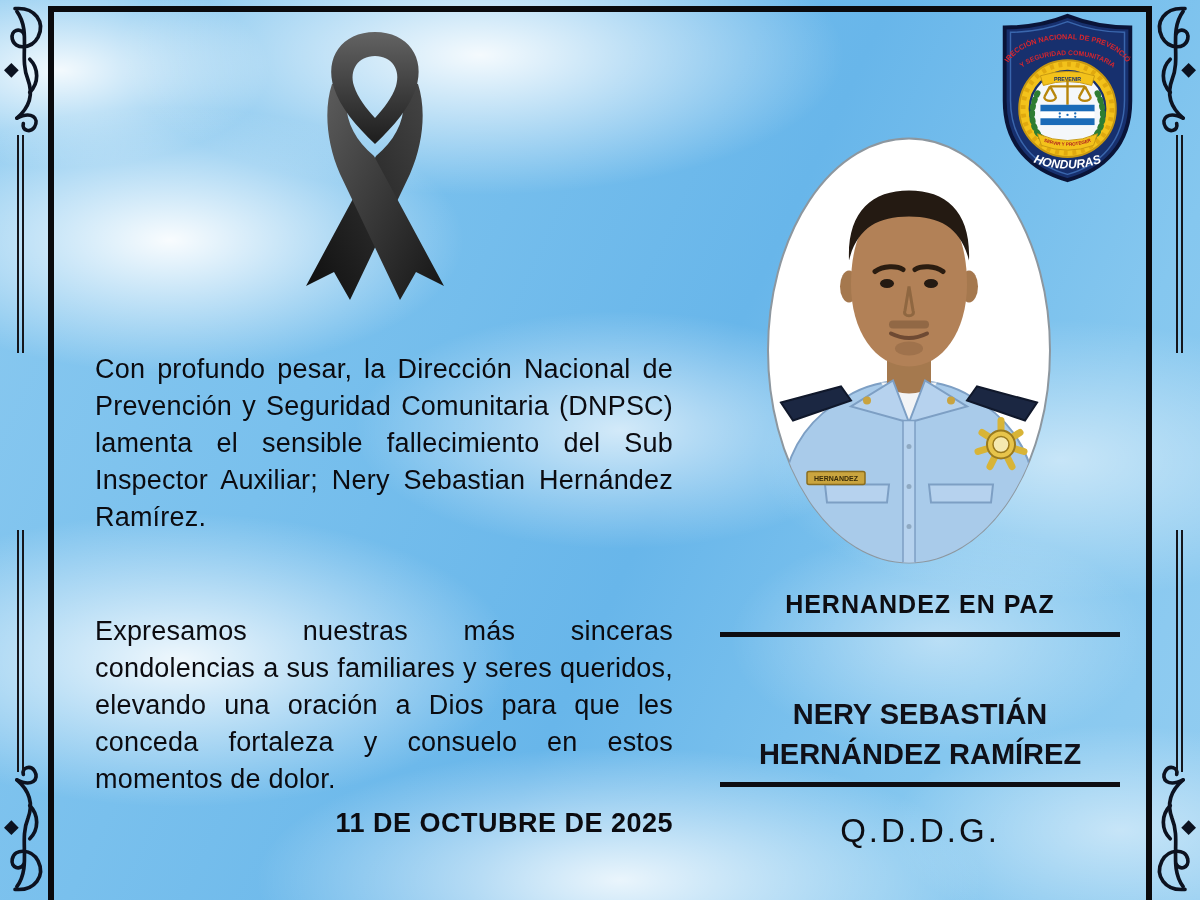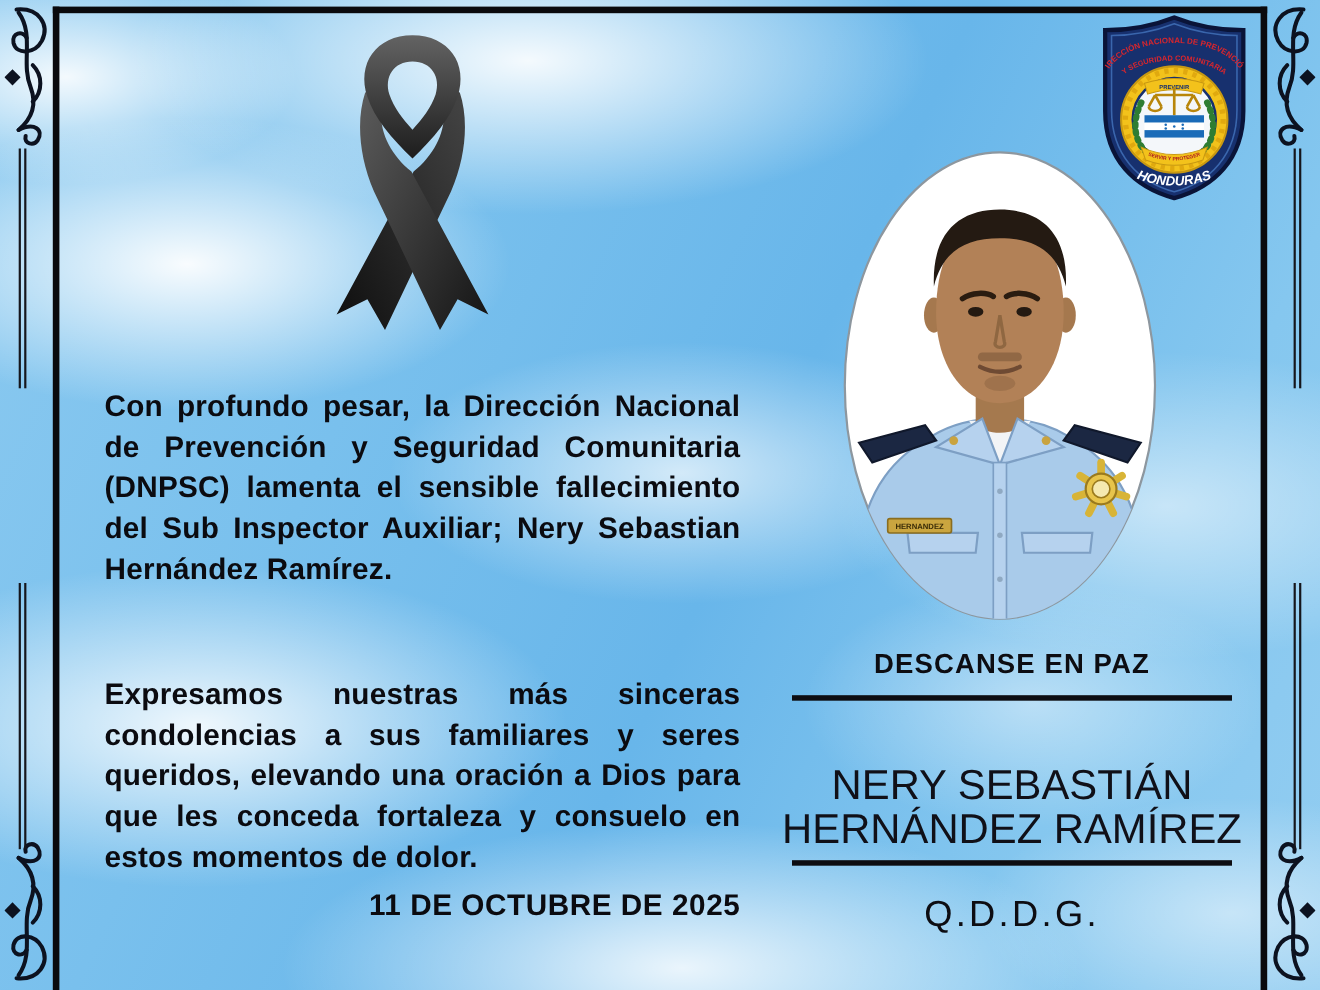--- a/index.html
+++ b/index.html
@@ -19,33 +19,33 @@
       linear-gradient(115deg,#8ccaf0 0%,#79c0ed 30%,#68b6ea 55%,#85c7ef 80%,#93cdf1 100%);
   }
   .frame{position:absolute;background:#0a0a0d;}
   #frame-top{left:48px;width:1104px;top:6px;height:6px;}
   #frame-left{left:48px;top:6px;width:6px;height:894px;}
   #frame-right{left:1146px;top:6px;width:6px;height:894px;}
   .dbl{position:absolute;width:7px;box-sizing:border-box;
        border-left:2px solid #15161c;border-right:2px solid #15161c;}
   .flourish{position:absolute;width:46px;height:132px;}
   .txt{position:absolute;color:#0b0b10;}
-  .para{left:95px;width:578px;font-weight:bold;font-size:27px;line-height:37px;
+  .para{left:95px;width:578px;font-weight:normal;font-size:27px;line-height:37px;
         text-align:justify;letter-spacing:0.2px;}
   #para1{top:324px;}
   #para2{top:586px;}
   #date-line{left:95px;width:578px;top:808px;text-align:right;font-weight:bold;
         font-size:27px;letter-spacing:0.5px;}
   .rightcol{left:700px;width:440px;text-align:center;position:absolute;color:#0d0d12;}
   #rip{top:590px;font-size:25px;font-weight:bold;letter-spacing:1px;}
   .divider{position:absolute;left:720px;width:400px;height:5px;background:#0d0d12;}
   #divider1{top:632px;}
   #divider2{top:782px;}
   #rank{top:657px;font-size:29px;font-weight:400;color:#20242c;letter-spacing:0.5px;}
-  #name{top:694px;font-size:38px;font-weight:normal;line-height:40px;color:#101018;}
+  #name{top:694px;font-size:29px;font-weight:bold;line-height:40px;color:#101018;}
   #qddg{top:812px;font-size:33px;font-weight:normal;letter-spacing:3px;}
   svg{display:block;}
   #ribbon{position:absolute;left:272px;top:22px;width:206px;height:292px;}
   #portrait{position:absolute;left:763px;top:134px;width:292px;height:433px;}
   #crest{position:absolute;left:995px;top:12px;width:145px;height:172px;}
 </style>
 </head>
 <body>
 
 <div id="canvas">
@@ -217,19 +217,19 @@
       <rect x="126" y="186" width="40" height="8" rx="4" fill="rgba(70,48,30,0.30)"></rect>
       <path d="M128,199 C140,205 152,205 164,199" stroke="#6e4a33" stroke-width="4" fill="none" stroke-linecap="round"></path>
       <ellipse cx="146" cy="214" rx="14" ry="7" fill="rgba(70,48,30,0.18)"></ellipse>
     </g>
   </svg>
 
   <p class="txt para" id="para1">Con profundo pesar, la Dirección Nacional de Prevención y Seguridad Comunitaria (DNPSC) lamenta el sensible fallecimiento del Sub Inspector Auxiliar; Nery Sebastian Hernández Ramírez.</p>
   <p class="txt para" id="para2">Expresamos nuestras más sinceras condolencias a sus familiares y seres queridos, elevando una oración a Dios para que les conceda fortaleza y consuelo en estos momentos de dolor.</p>
   <div class="txt" id="date-line">11 DE OCTUBRE DE 2025</div>
 
-  <div class="rightcol" id="rip">DESCANSE EN PAZ</div>
+  <div class="rightcol" id="rip">HERNANDEZ EN PAZ</div>
   <div class="divider" id="divider1"></div>
   <div class="rightcol" id="name">NERY SEBASTIÁN HERNÁNDEZ RAMÍREZ</div>
   <div class="divider" id="divider2"></div>
   <div class="rightcol" id="qddg">Q.D.D.G.</div>
 
 </div>
 
 </body></html>

